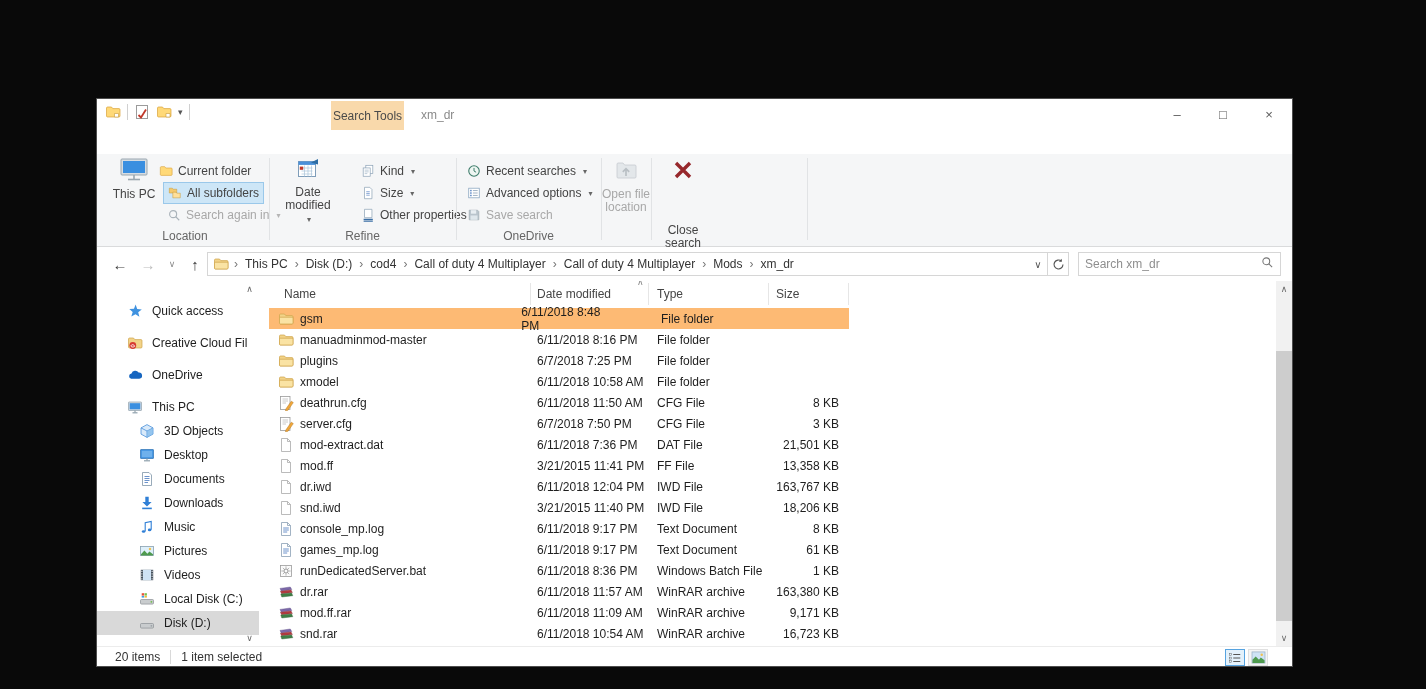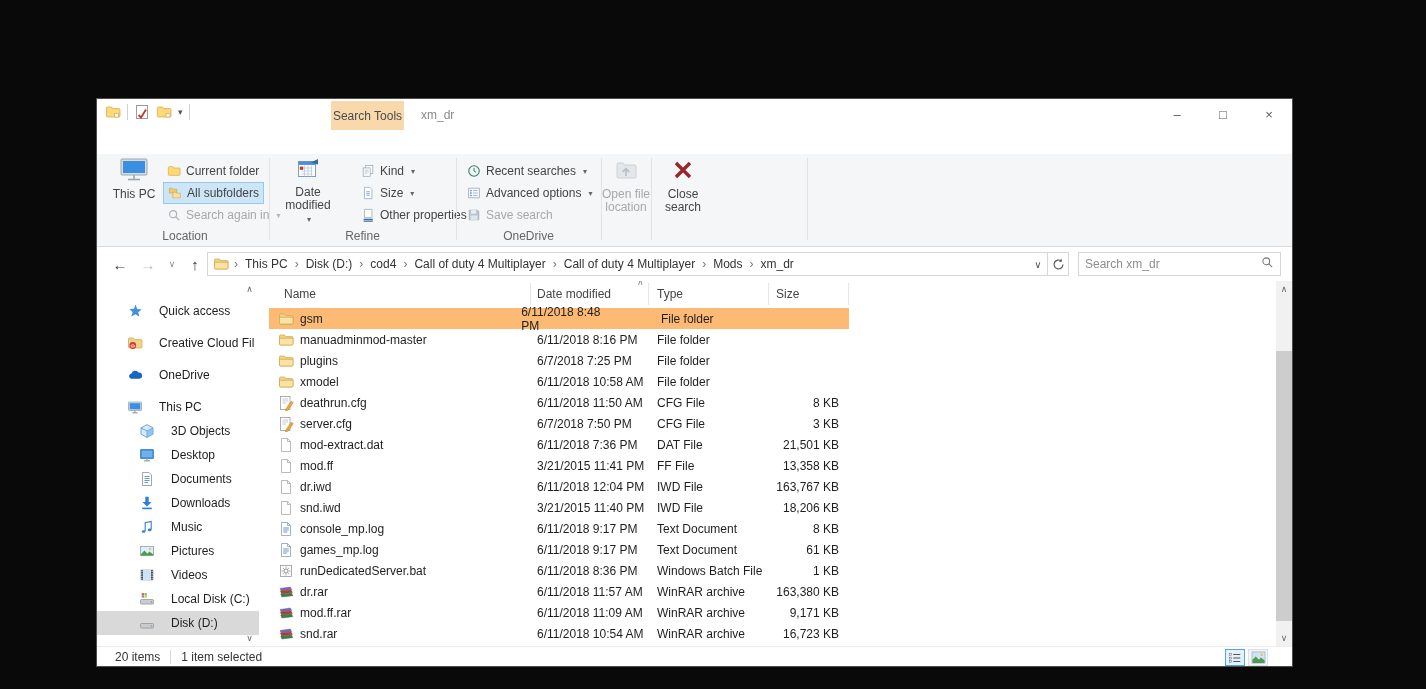--- a/index.html
+++ b/index.html
@@ -60,21 +60,21 @@
   .addr-chevron { width:18px; text-align:center; color:#555; font-size:10px; }
   .addr-refresh { width:21px; height:22px; border-left:1px solid #d6d6d6; display:flex; align-items:center; justify-content:center; }
   .searchbox { position:absolute; left:981px; top:5px; width:203px; height:24px; border:1px solid #d6d6d6; background:#fff; display:flex; align-items:center; }
   .searchbox input { flex:1; border:0; outline:0; padding:0 6px; font:12px "Liberation Sans",sans-serif; color:#333; background:transparent; }
   .searchbox input::placeholder { color:#8e8e8e; opacity:1; }
   .searchbox .mag { margin-right:6px; }
   
   .main { position:absolute; left:0; top:182px; width:100%; height:365px; background:#fff; overflow:hidden; }
   
   .sidebar { position:absolute; left:0; top:0; width:166px; height:100%; padding-top:10px; }
-  .side-item { height:24px; display:flex; align-items:center; gap:16px; padding-left:30px; color:#1e1e1e; width:162px; }
+  .side-item { height:24px; display:flex; align-items:center; gap:9px; padding-left:30px; color:#1e1e1e; width:162px; }
   .side-item.root { margin-top:8px; }
   .side-item.child { padding-left:42px; }
   .side-item.sel { background:#d9d9d9; }
   .side-scroll { position:absolute; left:144px; top:0; width:17px; height:100%; }
   .side-scroll .arr { position:absolute; left:0; width:17px; height:16px; color:#6a6a6a; font-size:9px; display:flex; align-items:center; justify-content:center; }
   
   .headers { position:absolute; left:172px; top:2px; height:22px; display:flex; color:#454545; }
   .hcell { border-right:1px solid #e6e6e6; display:flex; align-items:center; }
   .sortmark { position:absolute; left:540px; top:-4px; color:#888; font-size:9px; }
   .rows { position:absolute; left:172px; top:27px; }
@@ -141,21 +141,21 @@
     <div class="rgroup" style="left:4px; width:168px;">
       <div class="big-btn" style="left:10px; width:46px;">
         <span class="bicon"><svg width="30" height="26" viewBox="0 0 30 26">
               <rect x="2" y="2" width="26" height="16" rx="1" fill="#d7dde2" stroke="#9aa7b0"></rect>
               <rect x="4" y="4" width="22" height="12" fill="#3a8fe0"></rect>
               <path d="M15 18v4" stroke="#9aa7b0" stroke-width="1.6"></path>
               <path d="M9 22.5h12" stroke="#9aa7b0" stroke-width="1.6"></path>
             </svg></span>
         <span>This PC</span>
       </div>
-      <div class="small-btn" style="left:62px; top:6px;text-align:right;">
+      <div class="small-btn" style="left:54px; top:6px;text-align:right;">
         <span class="icon14">
             <svg viewBox="0 0 16 16">
               <path d="M1.5 4c0-.5.4-1 1-1h4l1.3 1.6H14c.5 0 1 .4 1 1V12c0 .6-.5 1-1 1H2.5c-.6 0-1-.4-1-1z" fill="#ffd978" stroke="#d9a23a" stroke-width=".7"></path>
             </svg>
           </span>
         <span>Current folder</span>
       </div>
       <div class="small-btn sel" style="left:62px; top:28px;">
         <span class="icon14">
             <svg viewBox="0 0 16 16">
@@ -268,21 +268,21 @@
         <span class="bicon"><svg width="26" height="26" viewBox="0 0 26 26">
               <path d="M4 7c0-.5.4-1 1-1h5l1.6 2H22c.5 0 1 .4 1 1v11c0 .6-.5 1-1 1H5c-.6 0-1-.4-1-1z" fill="#e3e7ea" stroke="#c6ccd1" stroke-width=".8"></path>
               <path d="M13 19v-7M9.8 14.8 13 11.6l3.2 3.2" stroke="#b9bfc4" stroke-width="1.7" fill="none"></path>
             </svg></span>
         <span>Open file location</span>
       </div>
     </div>
     <div class="rsep" style="left:554px;"></div>
 
     <div class="rgroup" style="left:554px; width:156px;">
-      <div class="big-btn" style="left:8px; width:48px;">
+      <div class="big-btn" style="left:8px; width:48px;gap:36px;">
         <span class="bicon"><svg width="26" height="26" viewBox="0 0 26 26">
               <path d="M6 6 20 20M20 6 6 20" stroke="#96282c" stroke-width="3.4"></path>
             </svg></span>
         <span>Close search</span>
       </div>
     </div>
     <div class="rsep" style="left:710px;"></div>
   </div>
 
   <div class="navbar">

